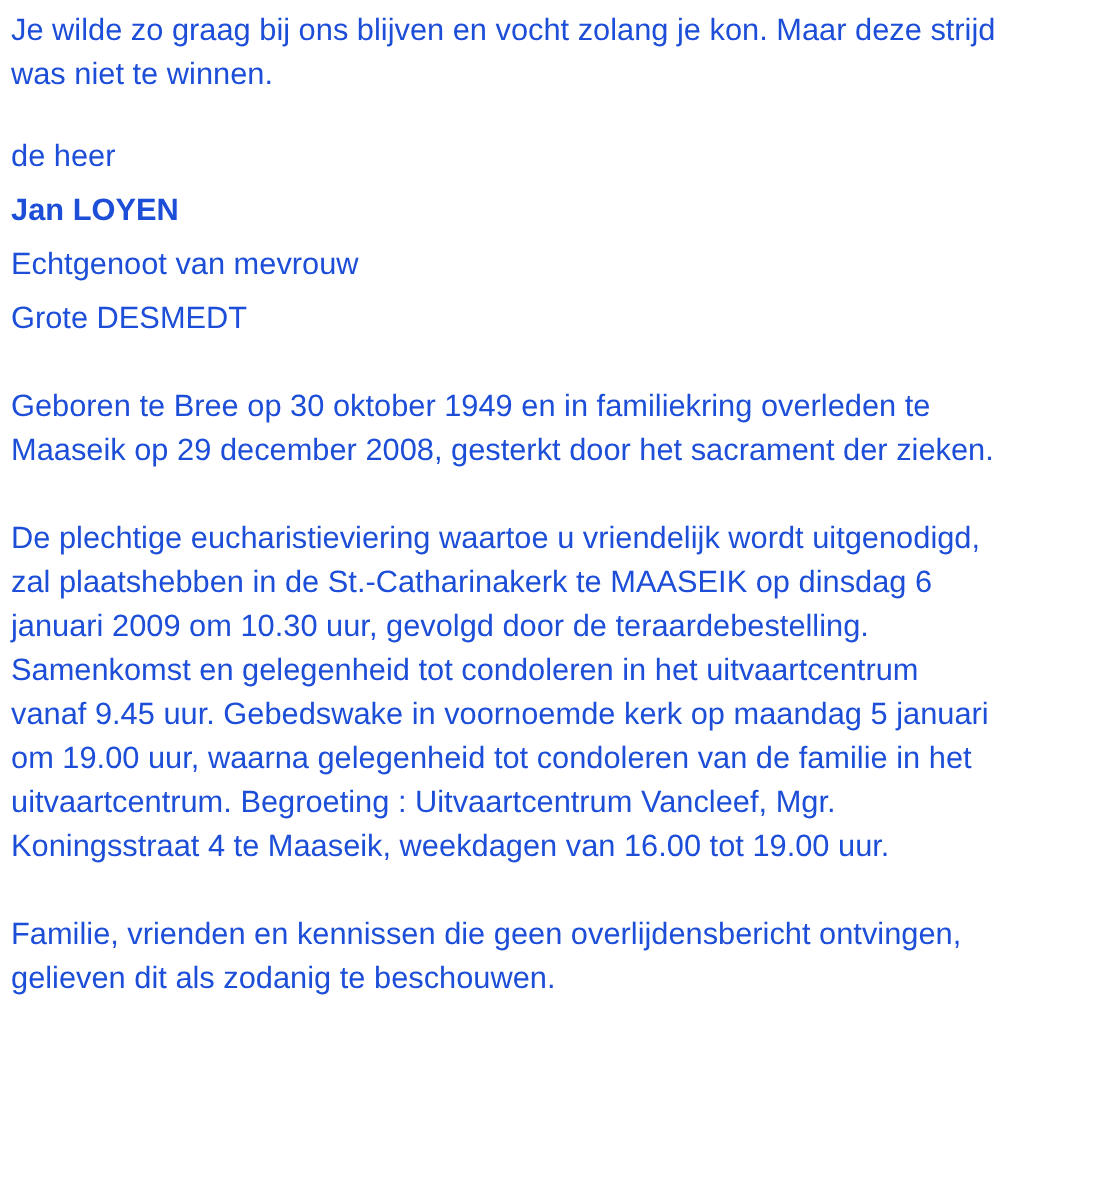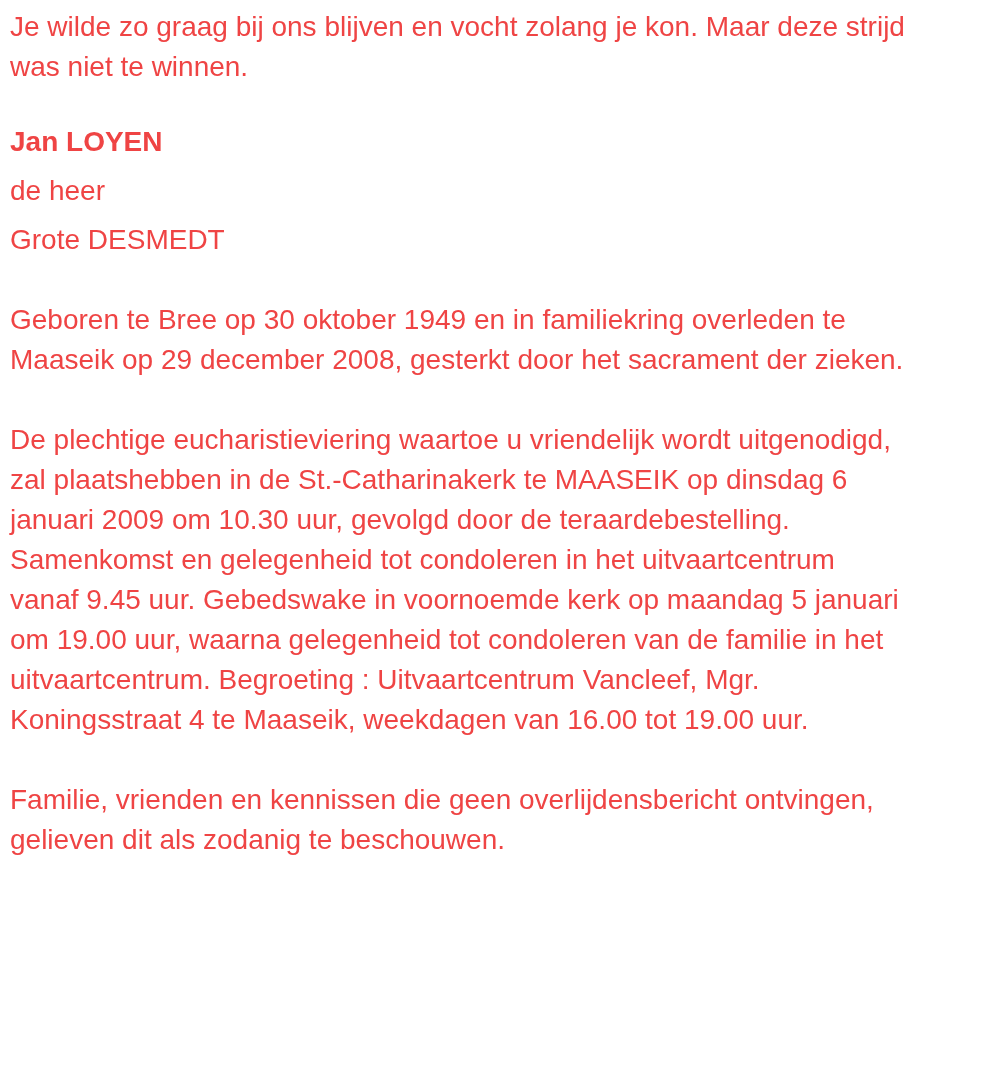--- a/index.html
+++ b/index.html
@@ -10,21 +10,21 @@
     overflow-x: hidden;
   }
   .obituary {
     box-sizing: border-box;
     width: 1000px;
     min-height: 1086px;
     padding: 7px 15px 17px 10px;
     font-family: "Liberation Sans", "DejaVu Sans", sans-serif;
     font-size: 28px;
     line-height: 40px;
-    color: #ef4444;
+    color: #1d4ed8;
     font-weight: 400;
   }
   .obituary p {
     margin: 0 0 40px 0;
     white-space: pre;      
   }
   .obituary p.tight {
     margin-bottom: 9px;
   }
   .obituary p.opening {
@@ -37,24 +37,25 @@
     margin-bottom: 4px;
   }
 </style>
 </head>
 <body>
 
 <div class="obituary">
   <p class="opening">Je wilde zo graag bij ons blijven en vocht zolang je kon. Maar deze strijd
 was niet te winnen.</p>
 
+  <p class="tight">de heer</p>
+
   <p class="tight name-bold">Jan LOYEN</p>
 
-  <p class="tight">de heer</p>
-
+  <p class="tight">Echtgenoot van mevrouw</p>
 
   <p>Grote DESMEDT</p>
 
 
   <p>Geboren te Bree op 30 oktober 1949 en in familiekring overleden te
 Maaseik op 29 december 2008, gesterkt door het sacrament der zieken.</p>
 
   <p>De plechtige eucharistieviering waartoe u vriendelijk wordt uitgenodigd,
 zal plaatshebben in de St.-Catharinakerk te MAASEIK op dinsdag 6
 januari 2009 om 10.30 uur, gevolgd door de teraardebestelling.

